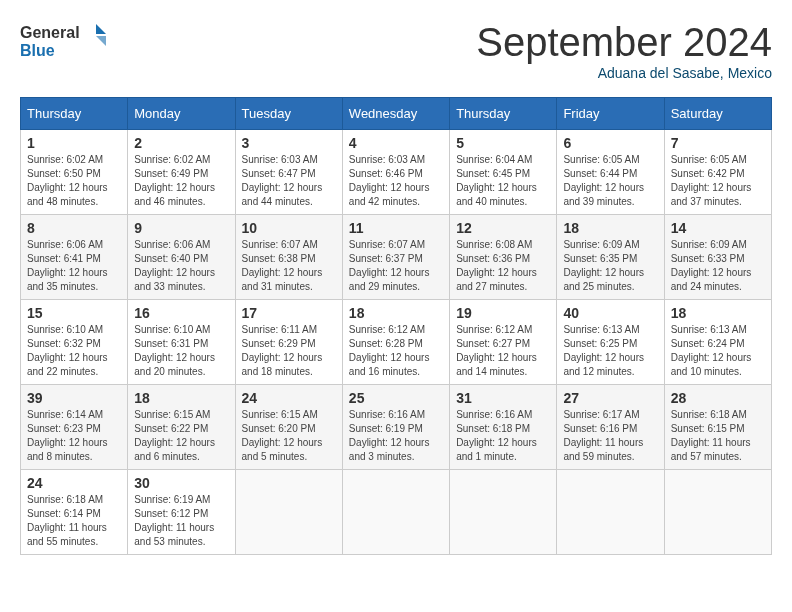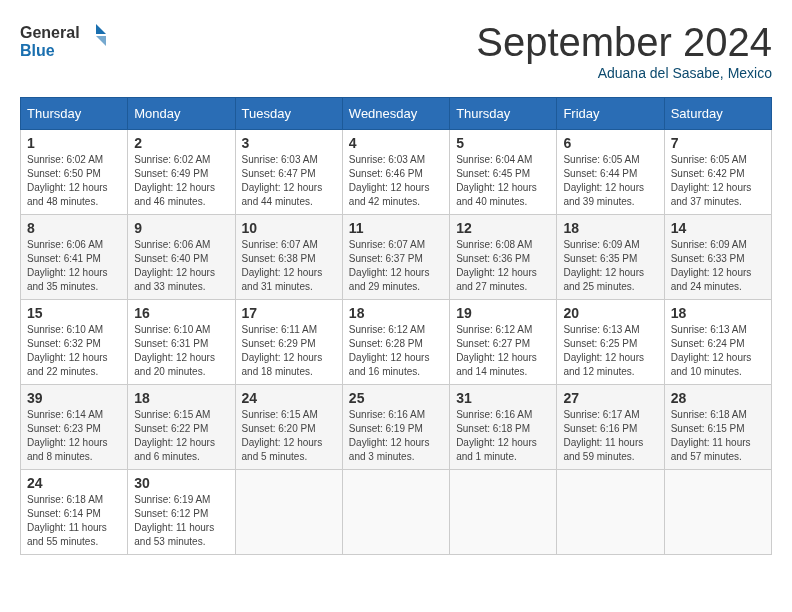--- a/index.html
+++ b/index.html
@@ -257,21 +257,21 @@
         </td>
         <td>
           <span class="day-number">19</span>
           <div class="day-info">
             Sunrise: 6:12 AM<br>
             Sunset: 6:27 PM<br>
             Daylight: 12 hours and 14 minutes.
           </div>
         </td>
         <td>
-          <span class="day-number">20</span>
+          <span class="day-number">40</span>
           <div class="day-info">
             Sunrise: 6:13 AM<br>
             Sunset: 6:25 PM<br>
             Daylight: 12 hours and 12 minutes.
           </div>
         </td>
         <td>
           <span class="day-number">18</span>
           <div class="day-info">
             Sunrise: 6:13 AM<br>

